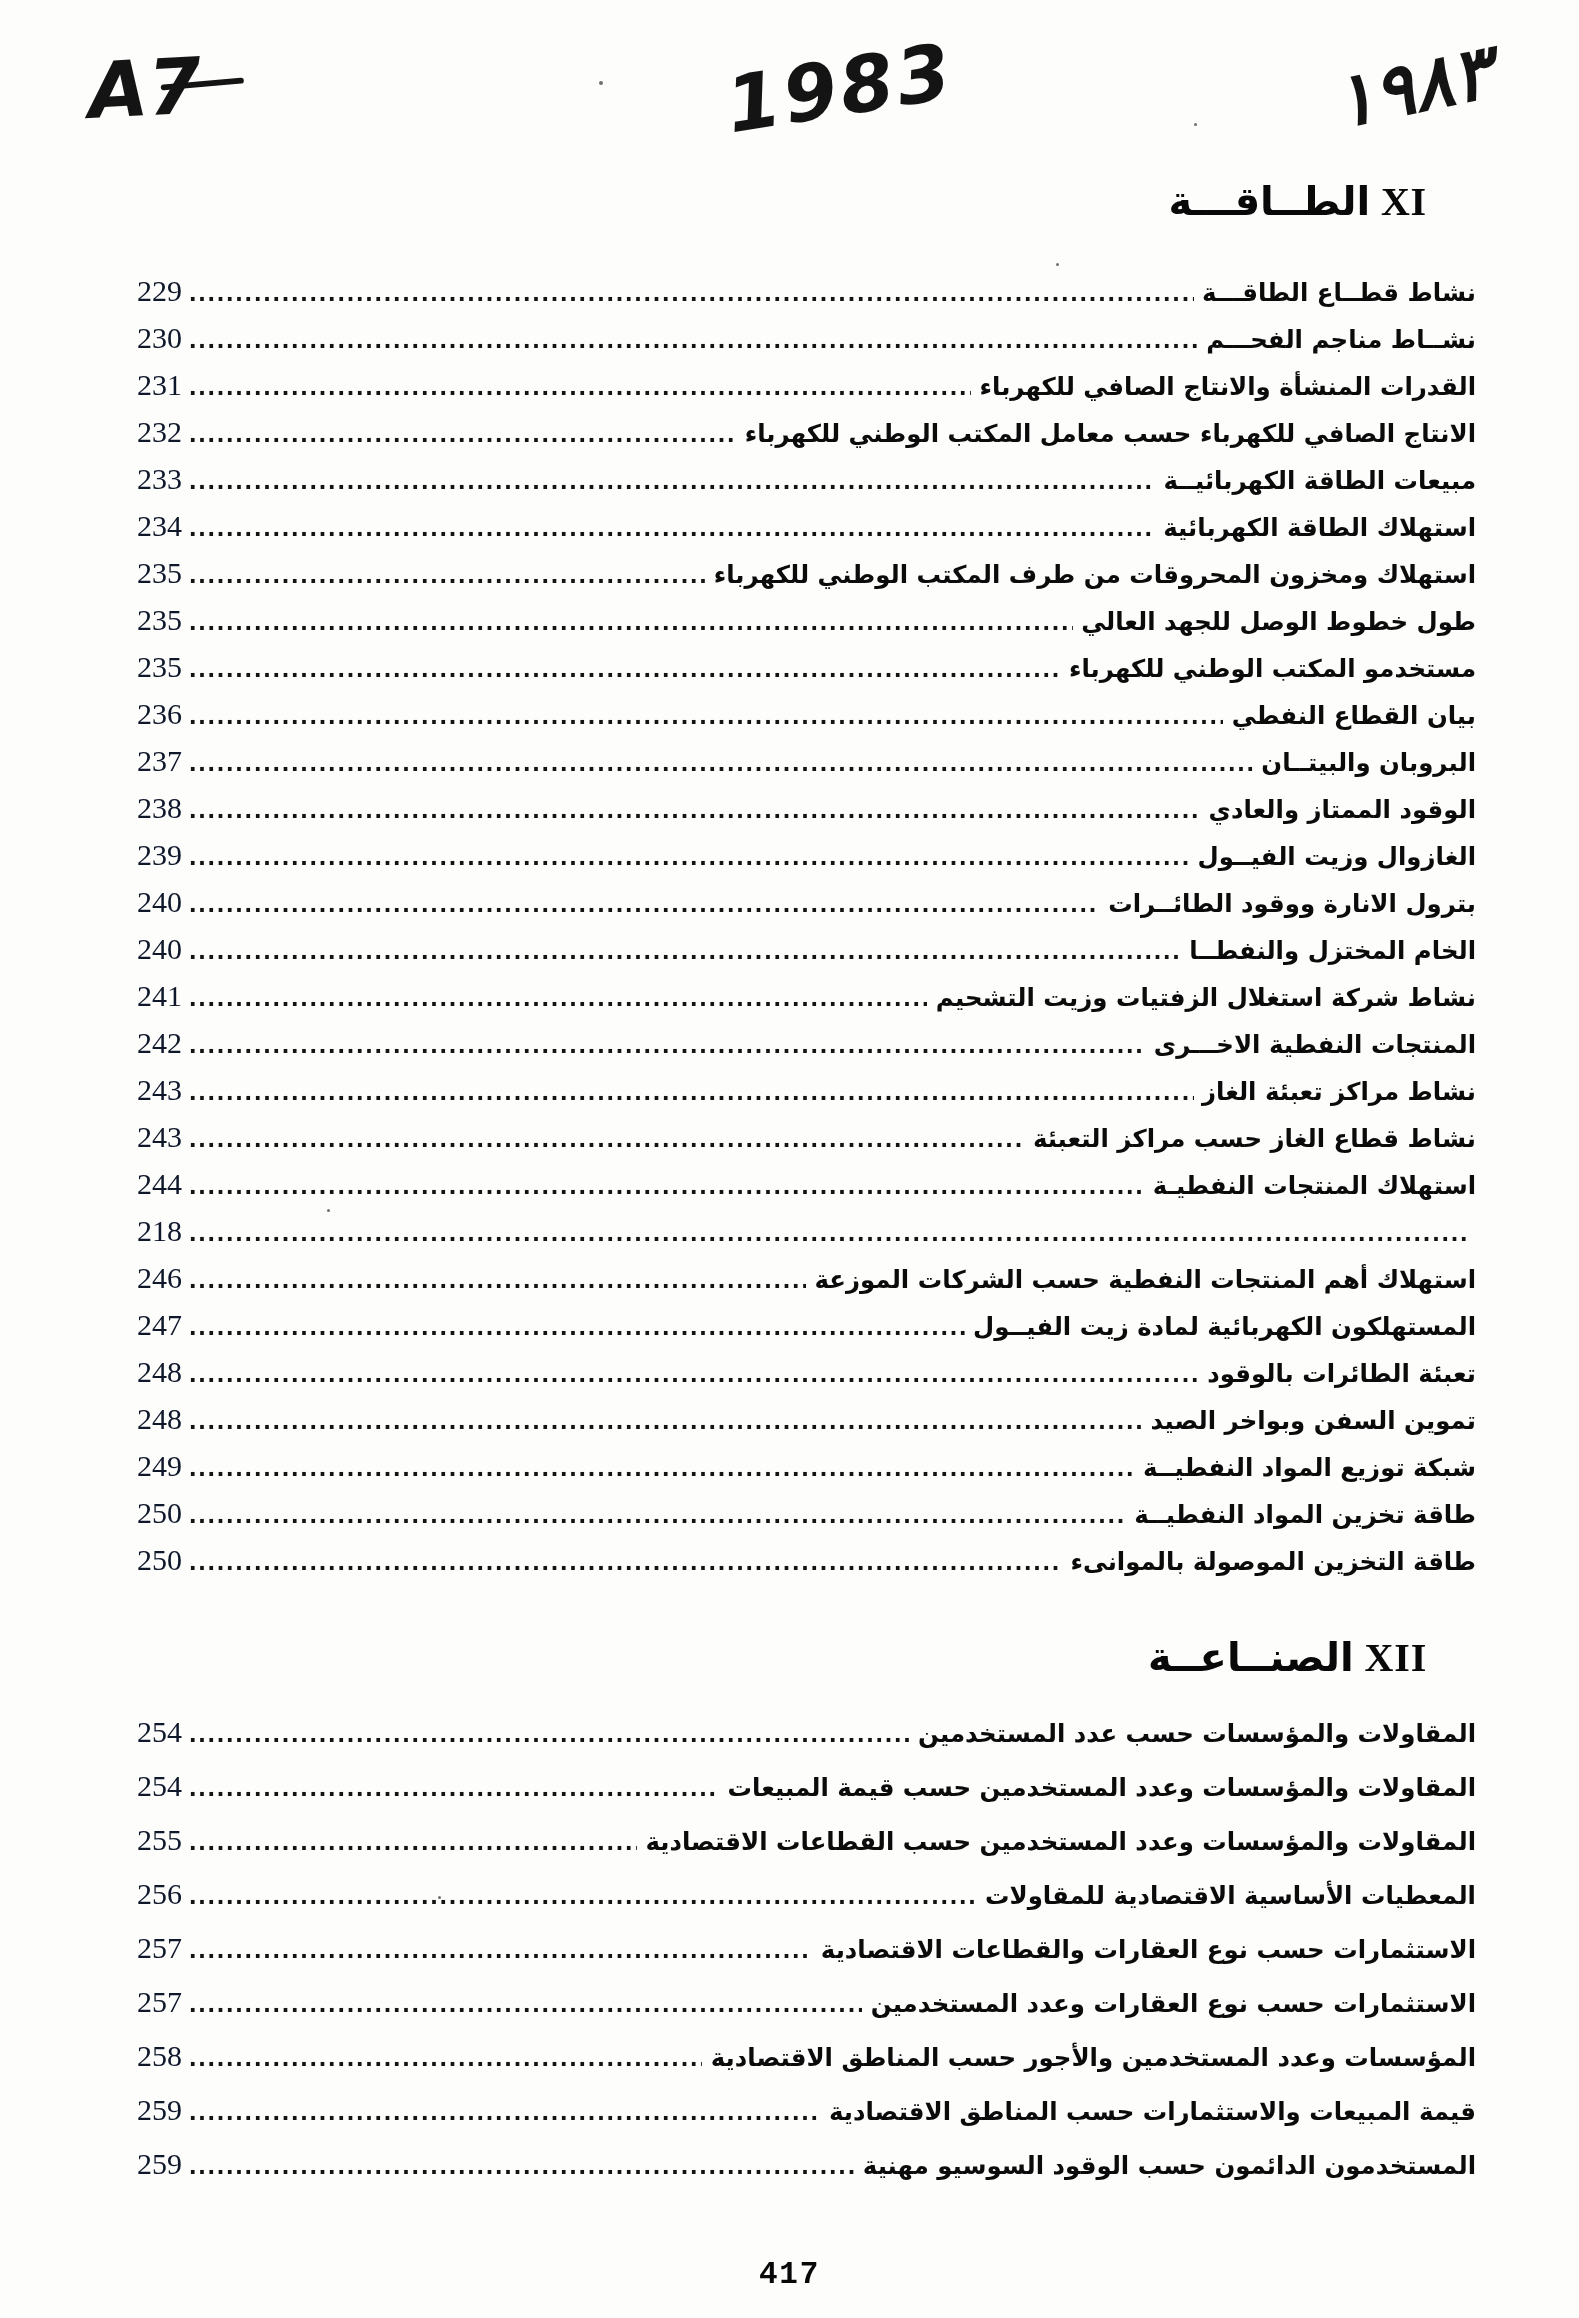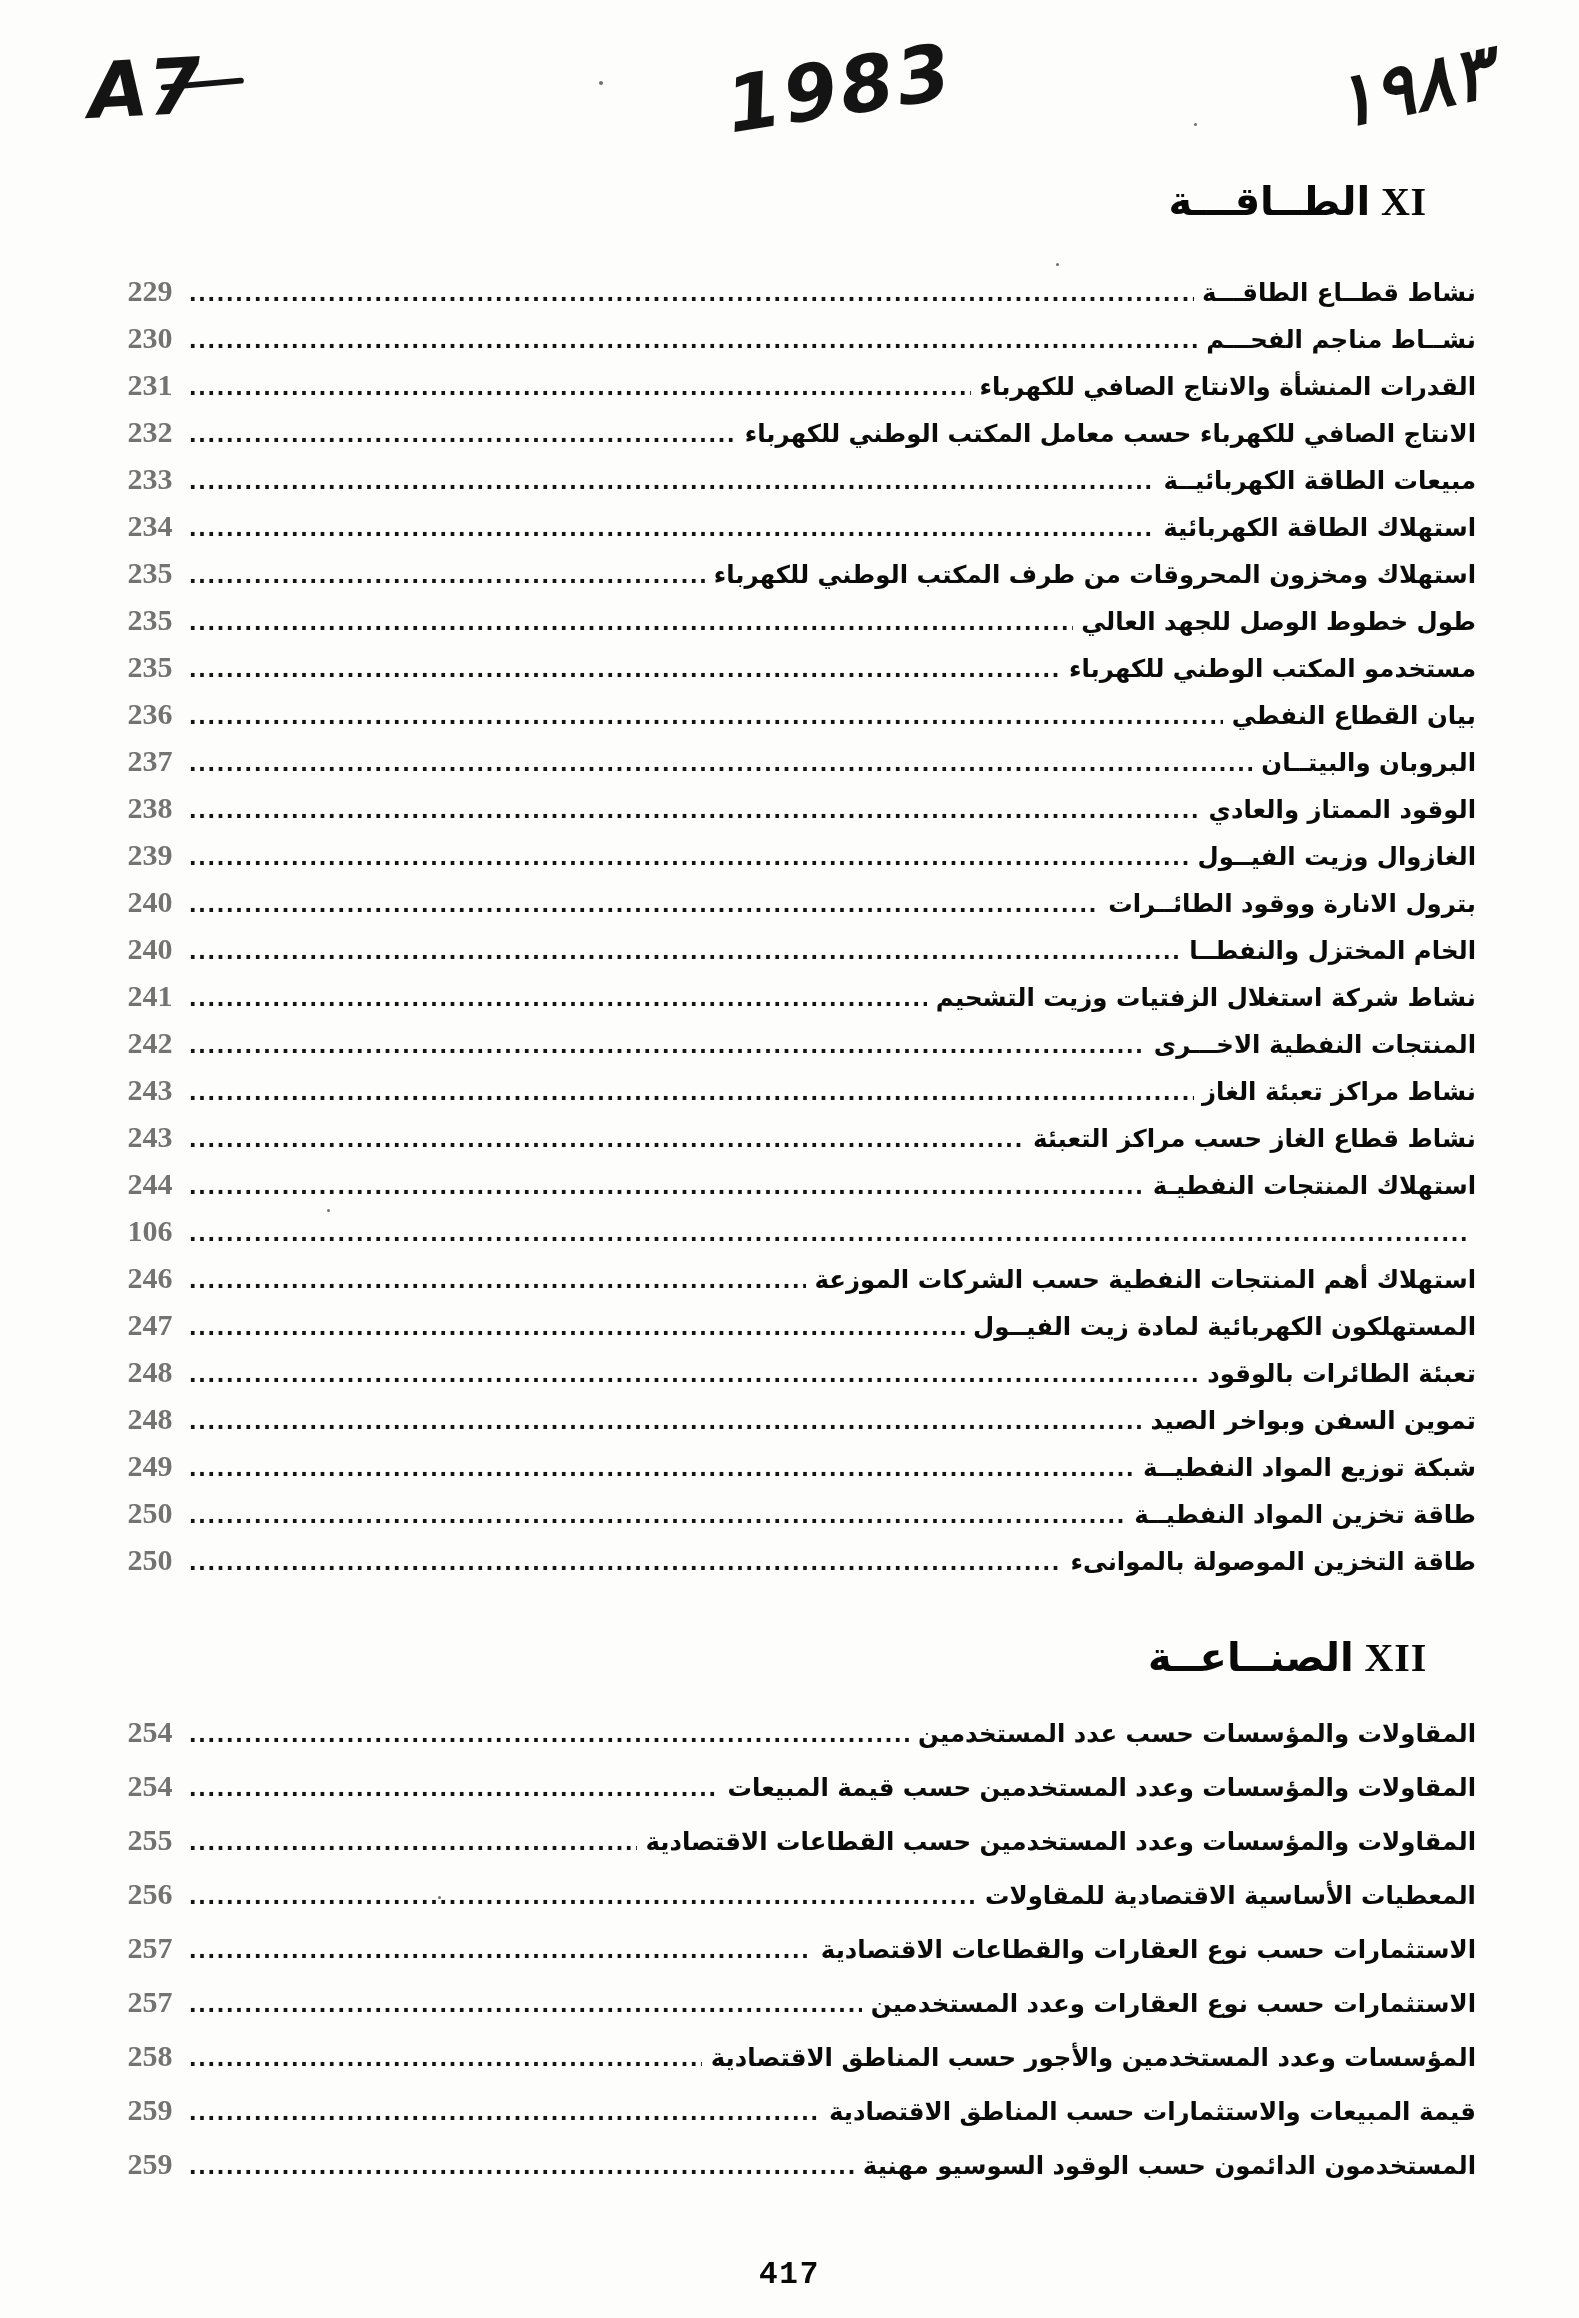--- a/index.html
+++ b/index.html
@@ -71,25 +71,25 @@
     font-family:"DejaVu Sans", sans-serif;
     font-size:21px;
     font-weight:700;
     letter-spacing:1.3px;
     color:#131313;
   }
   .toc-entry-page {
     flex-shrink:0;
     direction:ltr;
     min-width:64px;
-    text-align:center;
+    text-align:right;
     font-family:"Liberation Serif", serif;
-    font-weight:700;
+    font-weight:400;
     font-size:30px;
-    color:#737373;
+    color:#0f172a;
   }
   .footer {
     position:absolute;
     left:0; bottom:27px;
     width:100%;
     text-align:center;
     font-family:Liberation Mono, monospace;
     font-weight:700;
     font-size:31px;
     color:#080808;
@@ -232,21 +232,21 @@
     <span class="dot-leader">............................................................................................................................................................................................................................................................................................................</span>
     <span class="toc-entry-page">243</span>
   </div>
         <div class="toc-row">
     <span class="toc-entry-title">استهلاك المنتجات النفطيـة</span>
     <span class="dot-leader">............................................................................................................................................................................................................................................................................................................</span>
     <span class="toc-entry-page">244</span>
   </div>
         <div class="toc-row">
     <span class="dot-leader">............................................................................................................................................................................................................................................................................................................</span>
-    <span class="toc-entry-page">106</span>
+    <span class="toc-entry-page">218</span>
   </div>
         <div class="toc-row">
     <span class="toc-entry-title">استهلاك أهم المنتجات النفطية حسب الشركات الموزعة</span>
     <span class="dot-leader">............................................................................................................................................................................................................................................................................................................</span>
     <span class="toc-entry-page">246</span>
   </div>
         <div class="toc-row">
     <span class="toc-entry-title">المستهلكون الكهربائية لمادة زيت الفيــول</span>
     <span class="dot-leader">............................................................................................................................................................................................................................................................................................................</span>
     <span class="toc-entry-page">247</span>

